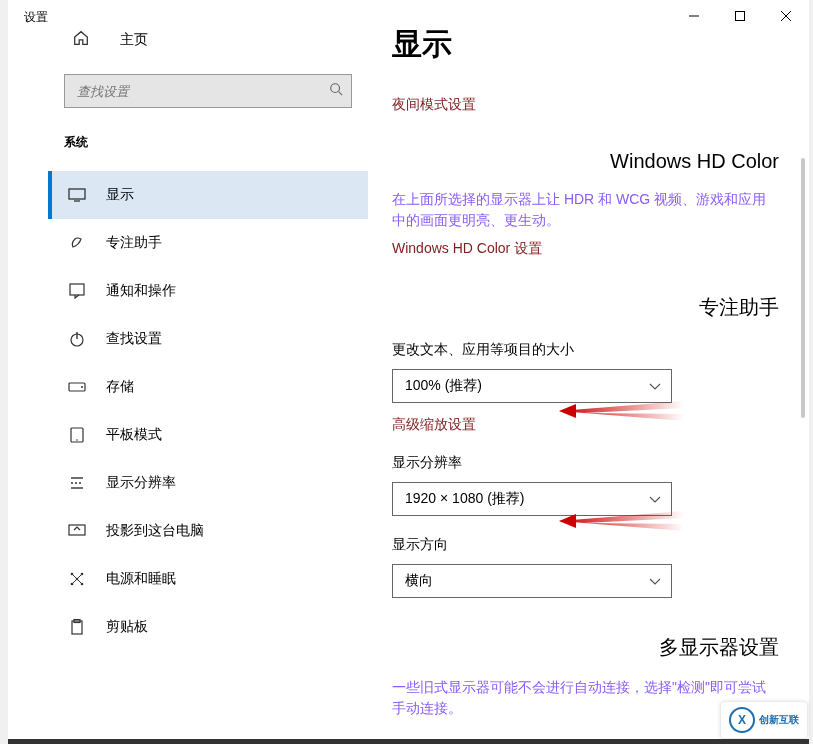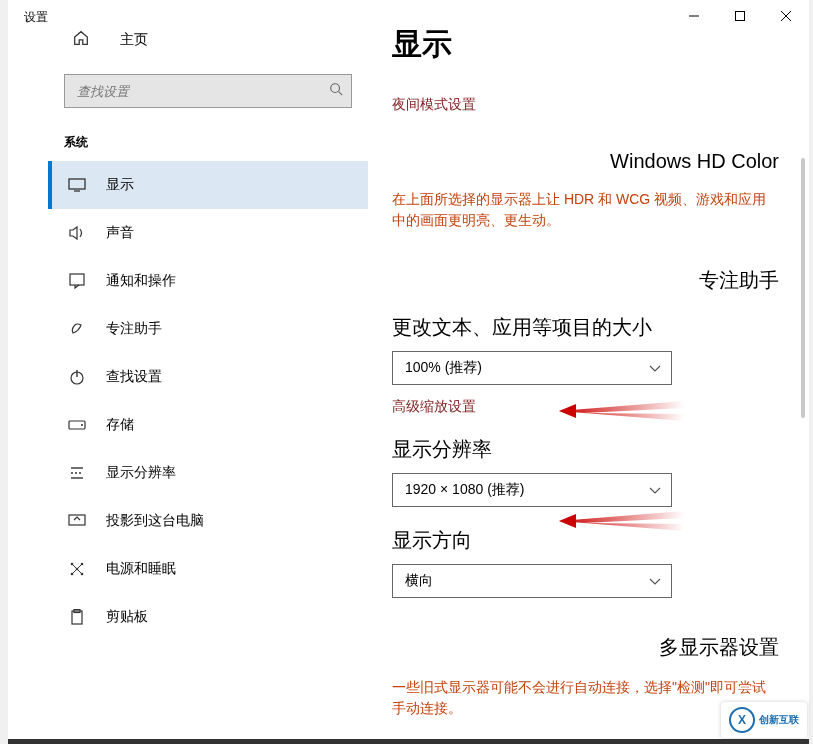--- a/index.html
+++ b/index.html
@@ -11,33 +11,33 @@
 .win-btn { width: 46px; height: 32px; display: flex; align-items: center; justify-content: center; cursor: default; }
 .win-btn svg { width: 10px; height: 10px; }
 .body { flex: 1; display: flex; overflow: hidden; }
 .sidebar { width: 320px; background: #fff; border-right: none; display: flex; flex-direction: column; }
 .home-row { display: flex; align-items: center; height: 44px; padding-left: 24px; gap: 30px; margin-top: 18px; cursor: default; }
 .home-row .label { font-size: 14px; }
 .search-wrap { padding: 12px 16px 8px 16px; }
 .search { width: 100%; height: 34px; border: 1px solid #999; background: #e5e5e5; display: flex; align-items: center; padding: 0 8px 0 12px; }
 .search input { flex: 1; border: none; outline: none; font-size: 13px; font-style: italic; color: #666; background: transparent; }
 .search .sicon { color: #555; }
-.section-label { padding: 18px 0 10px 16px; font-size: 12px; font-weight: 600; }
+.section-label { padding: 18px 0 20px 16px; font-size: 12px; font-weight: 600; }
 .nav { flex: 1; overflow-y: auto; }
 .nav-item { display: flex; align-items: center; height: 48px; padding-left: 20px; gap: 20px; cursor: default; position: relative; }
 .nav-item.active { background: #dbe8f4; }
 .nav-item.active::before { content: ""; position: absolute; left: 0; top: 0; bottom: 0; width: 4px; background: #0078d4; }
 .nav-item .nicon { width: 18px; display: flex; align-items: center; justify-content: center; color: #333; }
 .nav-item .nlabel { font-size: 14px; }
 .content { flex: 1; padding: 24px 30px 0 24px; overflow-y: auto; position: relative; }
 .content h1 { font-size: 30px; font-weight: 600; margin-bottom: 30px; }
 .link { color: #7f1d1d; font-size: 14px; cursor: default; display: inline-block; }
 .sect-title { font-size: 20px; font-weight: 500; margin-top: 36px; margin-bottom: 16px; text-align: right; }
-.desc { font-size: 14px; color: #c2410c; line-height: 1.5; margin-bottom: 8px; max-width: 430px; }
-.field-label { font-size: 20px; margin-top: 20px; margin-bottom: 10px; }
+.desc { font-size: 14px; color: #8b5cf6; line-height: 1.5; margin-bottom: 8px; max-width: 430px; }
+.field-label { font-size: 14px; margin-top: 20px; margin-bottom: 10px; }
 .dropdown { width: 280px; height: 34px; border: 1px solid #666; display: flex; align-items: center; justify-content: space-between; padding: 0 10px 0 12px; font-size: 14px; cursor: default; background: #fff; text-align: center; }
 .dropdown .chev { color: #555; }
 .scroll-track { position: absolute; right: 4px; top: 158px; width: 4px; height: 260px; background: #c8c8c8; border-radius: 2px; }
 .arrow { position: absolute; pointer-events: none; }
 .arrow svg { width: 140px; height: 30px; }
 .arrow.a1 { left: 554px; top: 396px; }
 .arrow.a2 { left: 554px; top: 506px; }
 .watermark { position: absolute; right: 6px; bottom: 6px; width: 86px; height: 36px; background: #fff; border-radius: 4px; display: flex; align-items: center; justify-content: center; font-size: 10px; color: #1a6fb0; font-weight: bold; box-shadow: 0 0 4px rgba(0,0,0,.2); }
 .watermark .ring { width: 26px; height: 26px; border: 2px solid #1a6fb0; border-radius: 50%; display: flex; align-items: center; justify-content: center; margin-right: 4px; font-size: 12px; }
 .bottom-shadow { position: absolute; left: 8px; right: 4px; bottom: 0; height: 5px; background: #333; }
@@ -95,61 +95,61 @@
           <span class="nicon">
               <svg width="18" height="14" viewBox="0 0 18 14">
                 <rect x="1" y="1" width="16" height="10" fill="none" stroke="#333" stroke-width="1.3"></rect>
                 <line x1="6" y1="13" x2="12" y2="13" stroke="#333" stroke-width="1.3"></line>
               </svg>
             </span>
           <span class="nlabel">显示</span>
         </div>
         <div class="nav-item">
           <span class="nicon">
-              <svg width="18" height="16" viewBox="0 0 18 16">
-                <path d="M2 5 L5 5 L9 2 L9 14 L5 11 L2 11 Z" fill="none" stroke="#333" stroke-width="1.2"></path>
-                <path d="M12 4 Q15 8 12 12" fill="none" stroke="#333" stroke-width="1.2"></path>
-              </svg>
-            </span>
-          <span class="nlabel">声音</span>
+              <svg width="16" height="16" viewBox="0 0 16 16">
+                <path d="M4 12 Q2 8 6 4 Q8 2 12 4 Q10 10 4 12 Z" fill="none" stroke="#333" stroke-width="1.2"></path>
+              </svg>
+            </span>
+          <span class="nlabel">专注助手</span>
         </div>
         <div class="nav-item">
           <span class="nicon">
               <svg width="16" height="16" viewBox="0 0 16 16">
                 <rect x="1" y="1" width="14" height="11" fill="none" stroke="#333" stroke-width="1.2"></rect>
                 <path d="M6 12 L6 15 L10 12" fill="none" stroke="#333" stroke-width="1.2"></path>
               </svg>
             </span>
           <span class="nlabel">通知和操作</span>
-        </div>
-        <div class="nav-item">
-          <span class="nicon">
-              <svg width="16" height="16" viewBox="0 0 16 16">
-                <path d="M4 12 Q2 8 6 4 Q8 2 12 4 Q10 10 4 12 Z" fill="none" stroke="#333" stroke-width="1.2"></path>
-              </svg>
-            </span>
-          <span class="nlabel">专注助手</span>
         </div>
         <div class="nav-item">
           <span class="nicon">
               <svg width="16" height="16" viewBox="0 0 16 16">
                 <circle cx="8" cy="9" r="6" fill="none" stroke="#333" stroke-width="1.2"></circle>
                 <line x1="8" y1="1" x2="8" y2="8" stroke="#333" stroke-width="1.4"></line>
               </svg>
             </span>
           <span class="nlabel">查找设置</span>
         </div>
         <div class="nav-item">
           <span class="nicon">
               <svg width="18" height="10" viewBox="0 0 18 10">
                 <rect x="1" y="1" width="16" height="8" rx="1" fill="none" stroke="#333" stroke-width="1.2"></rect>
                 <circle cx="14" cy="5" r="1" fill="#333"></circle>
               </svg>
             </span>
           <span class="nlabel">存储</span>
+        </div>
+        <div class="nav-item">
+          <span class="nicon">
+              <svg width="16" height="16" viewBox="0 0 16 16">
+                <rect x="2" y="1" width="12" height="14" rx="1" fill="none" stroke="#333" stroke-width="1.2"></rect>
+                <circle cx="8" cy="13" r="0.8" fill="#333"></circle>
+              </svg>
+            </span>
+          <span class="nlabel">平板模式</span>
         </div>
         <div class="nav-item">
           <span class="nicon">
               <svg width="16" height="16" viewBox="0 0 16 16">
                 <line x1="2" y1="3" x2="14" y2="3" stroke="#333" stroke-width="1.4"></line>
                 <line x1="2" y1="8" x2="14" y2="8" stroke="#333" stroke-width="1.4" stroke-dasharray="2 2"></line>
                 <line x1="2" y1="13" x2="14" y2="13" stroke="#333" stroke-width="1.4"></line>
               </svg>
             </span>
           <span class="nlabel">显示分辨率</span>
@@ -190,20 +190,21 @@
         </div>
       </div>
     </div>
 
     <div class="content">
       <h1>显示</h1>
       <span class="link">夜间模式设置</span>
 
       <div class="sect-title">Windows HD Color</div>
       <div class="desc">在上面所选择的显示器上让 HDR 和 WCG 视频、游戏和应用中的画面更明亮、更生动。</div>
+      <span class="link">Windows HD Color 设置</span>
 
       <div class="sect-title">专注助手</div>
       <div class="field-label">更改文本、应用等项目的大小</div>
       <div class="dropdown">
         <span>100% (推荐)</span>
         <span class="chev"><svg width="12" height="8" viewBox="0 0 12 8">
               <path d="M1 1 L6 6 L11 1" fill="none" stroke="#555" stroke-width="1.2"></path>
             </svg></span>
       </div>
       <div style="height:12px"></div>

